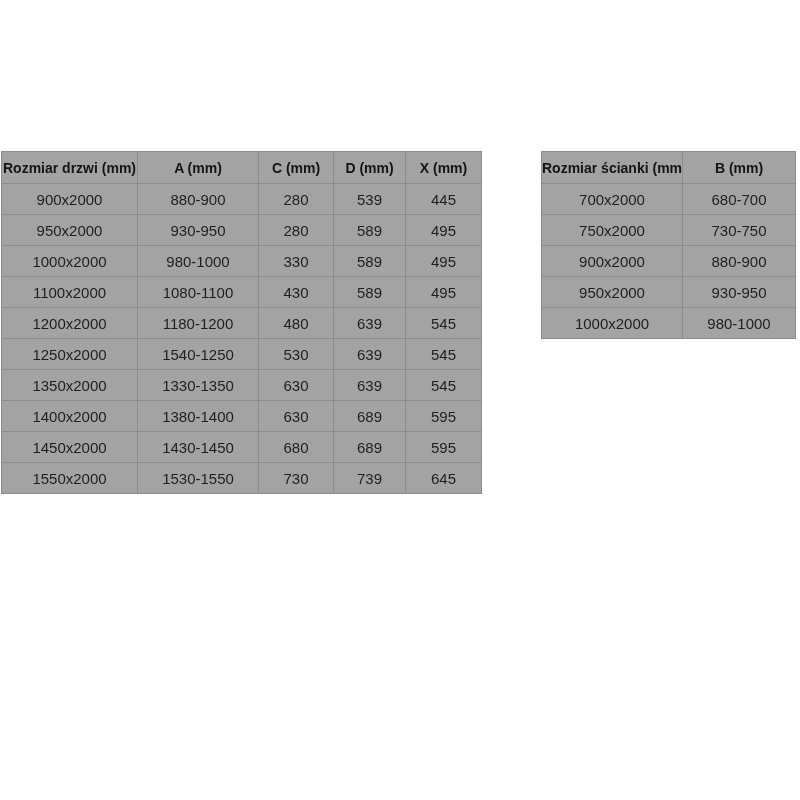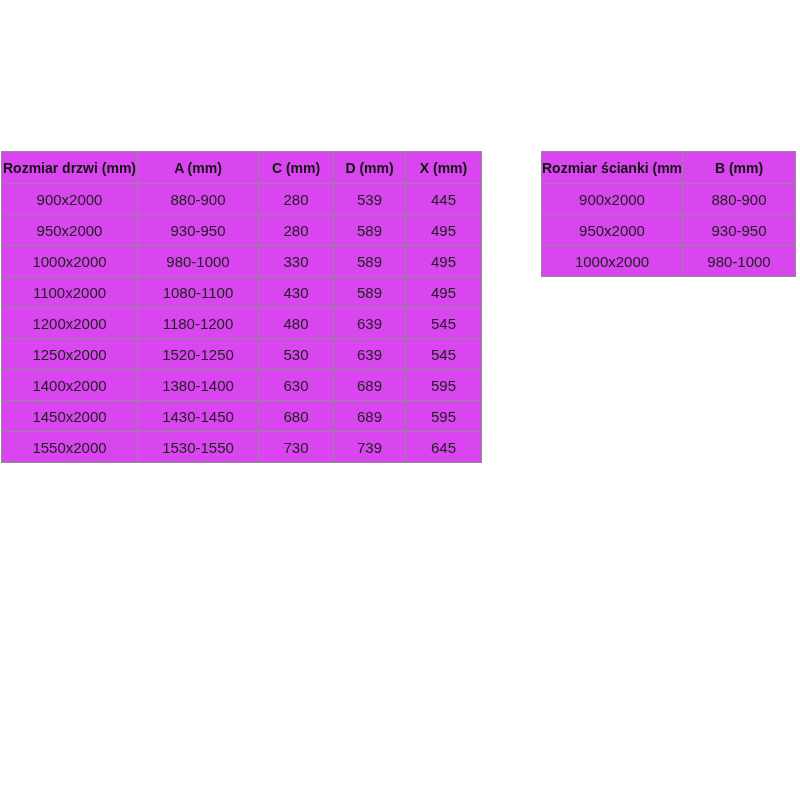--- a/index.html
+++ b/index.html
@@ -12,21 +12,21 @@
     background: #ffffff;
     position: relative;
     font-family: "Liberation Sans", sans-serif;
     color: #1a1a1a;
     overflow: hidden;
   }
   table.spec-table {
     position: absolute;
     border-collapse: collapse;
     table-layout: fixed;
-    background: #d946ef;
+    background: #a3a3a3;
   }
   table.spec-table th,
   table.spec-table td {
     border: 1px solid #8c8c8c;
     text-align: center;
     vertical-align: middle;
     padding: 0;
     overflow: hidden;
     white-space: nowrap;
   }
@@ -104,22 +104,29 @@
       </tr>
       <tr>
         <td>1200x2000</td>
         <td>1180-1200</td>
         <td>480</td>
         <td>639</td>
         <td>545</td>
       </tr>
       <tr>
         <td>1250x2000</td>
-        <td>1520-1250</td>
+        <td>1540-1250</td>
         <td>530</td>
+        <td>639</td>
+        <td>545</td>
+      </tr>
+      <tr>
+        <td>1350x2000</td>
+        <td>1330-1350</td>
+        <td>630</td>
         <td>639</td>
         <td>545</td>
       </tr>
       <tr>
         <td>1400x2000</td>
         <td>1380-1400</td>
         <td>630</td>
         <td>689</td>
         <td>595</td>
       </tr>
@@ -146,20 +153,28 @@
     <col style="width:113px">
   </colgroup>
   <thead>
       <tr>
         <th>Rozmiar ścianki (mm)</th>
         <th>B (mm)</th>
       </tr>
     </thead>
   <tbody>
       <tr>
+        <td>700x2000</td>
+        <td>680-700</td>
+      </tr>
+      <tr>
+        <td>750x2000</td>
+        <td>730-750</td>
+      </tr>
+      <tr>
         <td>900x2000</td>
         <td>880-900</td>
       </tr>
       <tr>
         <td>950x2000</td>
         <td>930-950</td>
       </tr>
       <tr>
         <td>1000x2000</td>
         <td>980-1000</td>

